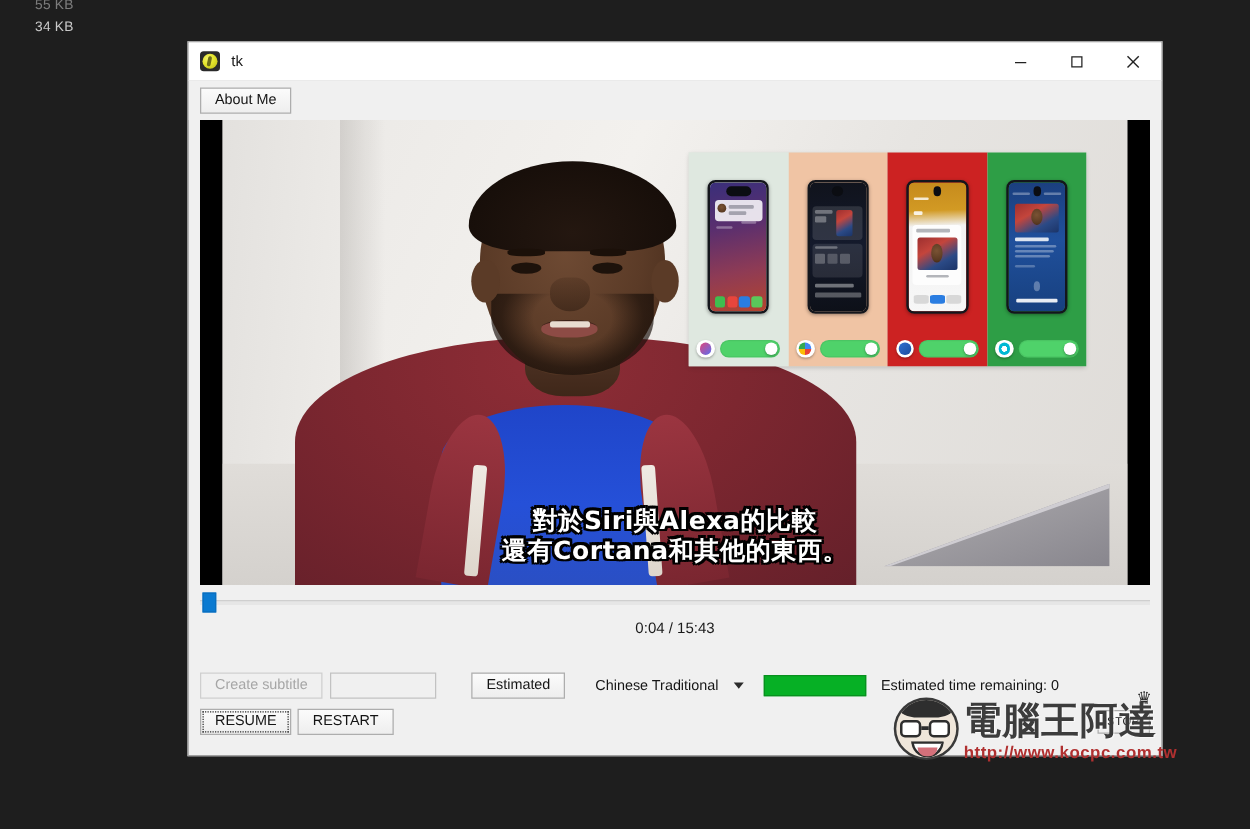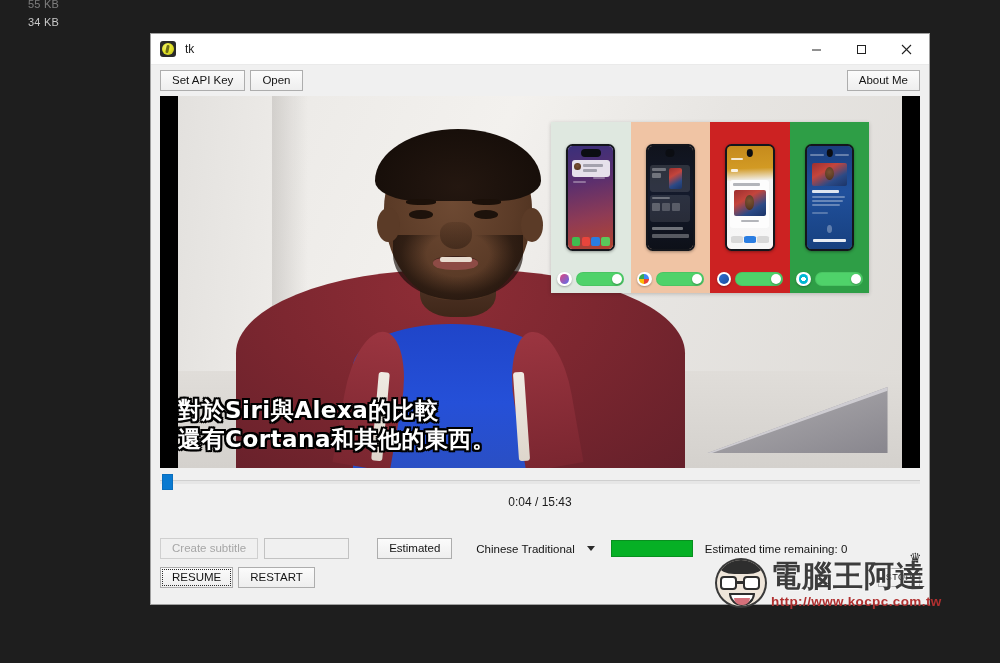--- a/index.html
+++ b/index.html
@@ -349,23 +349,23 @@
     width: 10px; height: 10px; border-radius: 50%;
     background: #fff;
     box-shadow: 0 1px 2px rgba(0,0,0,.3);
   }
 
   
   .subtitles {
     position: absolute;
     left: 0; right: 0;
     bottom: 4%;
-    text-align: left;
+    text-align: center;
     font-family: "DejaVu Sans", sans-serif;
-    font-size: 23px;
+    font-size: 20px;
     font-weight: bold;
     color: #fff;
     line-height: 1.24;
     text-shadow:
       -2px -2px 0 #000, 2px -2px 0 #000, -2px 2px 0 #000, 2px 2px 0 #000,
       0 -2px 0 #000, 0 2px 0 #000, -2px 0 0 #000, 2px 0 0 #000;
     letter-spacing: .5px;
   }
 
   
@@ -578,24 +578,20 @@
       <div class="win-btn close">
         <svg width="11" height="11" viewBox="0 0 11 11">
             <line x1="1" y1="1" x2="10" y2="10" stroke="#222" stroke-width="1.1"></line>
             <line x1="10" y1="1" x2="1" y2="10" stroke="#222" stroke-width="1.1"></line>
           </svg>
       </div>
     </div>
   </div>
 
   <div class="toolbar">
-    <div class="tb-left">
-      <button class="btn">Set API Key</button>
-      <button class="btn">Open</button>
-    </div>
     <button class="btn">About Me</button>
   </div>
 
   <div class="video-area">
     <div class="video-inner">
 
       <div class="wall-left"></div>
       <div class="wall-shadow"></div>
       <div class="desk"></div>
       <div class="laptop"></div>

